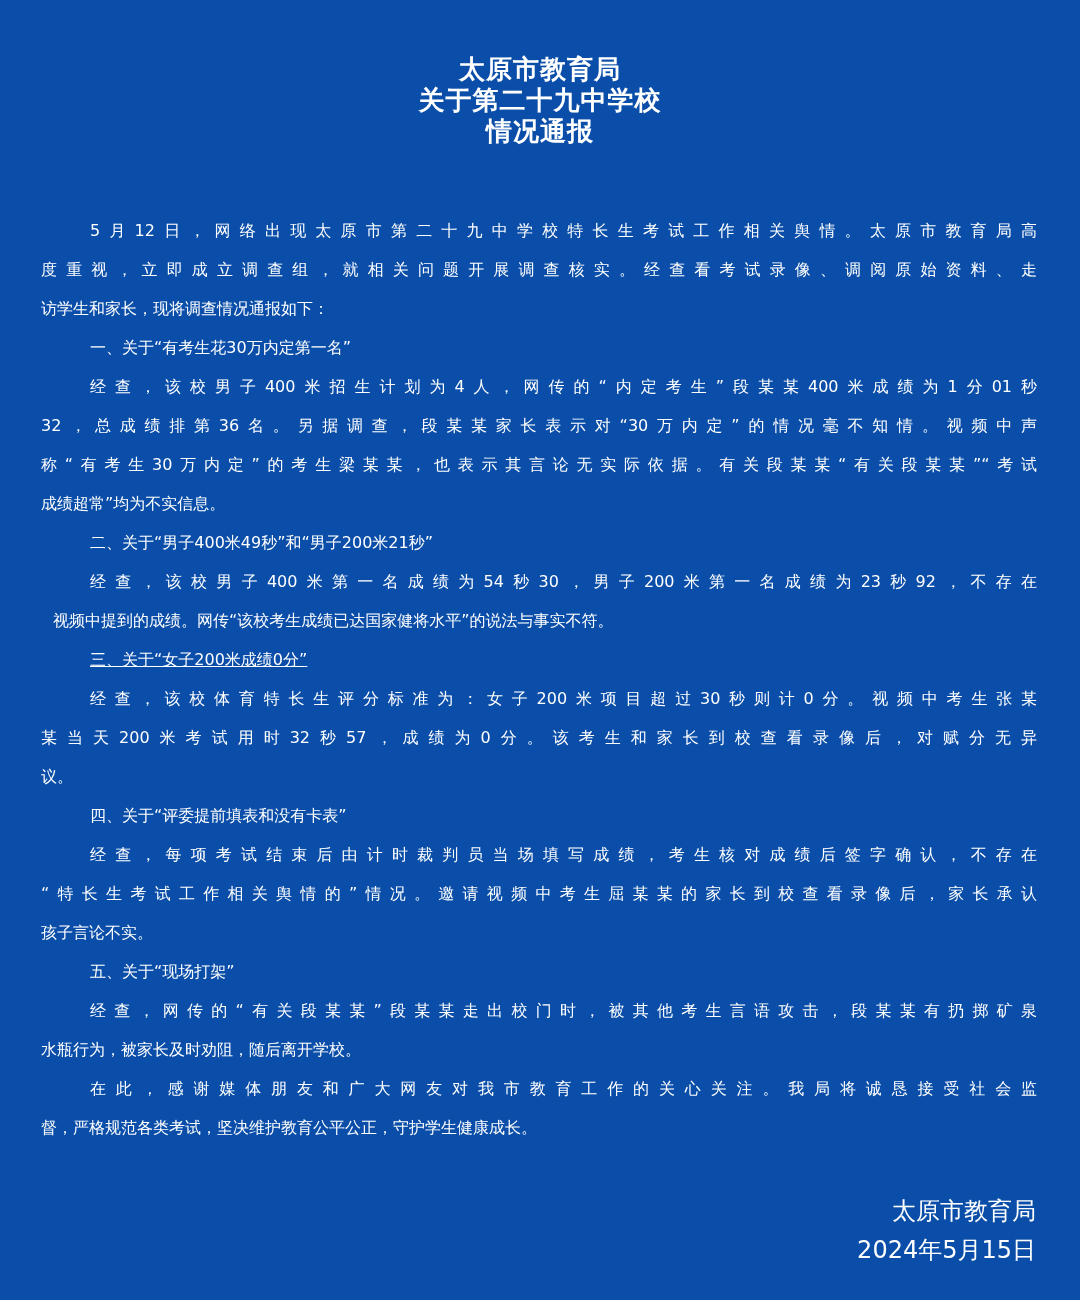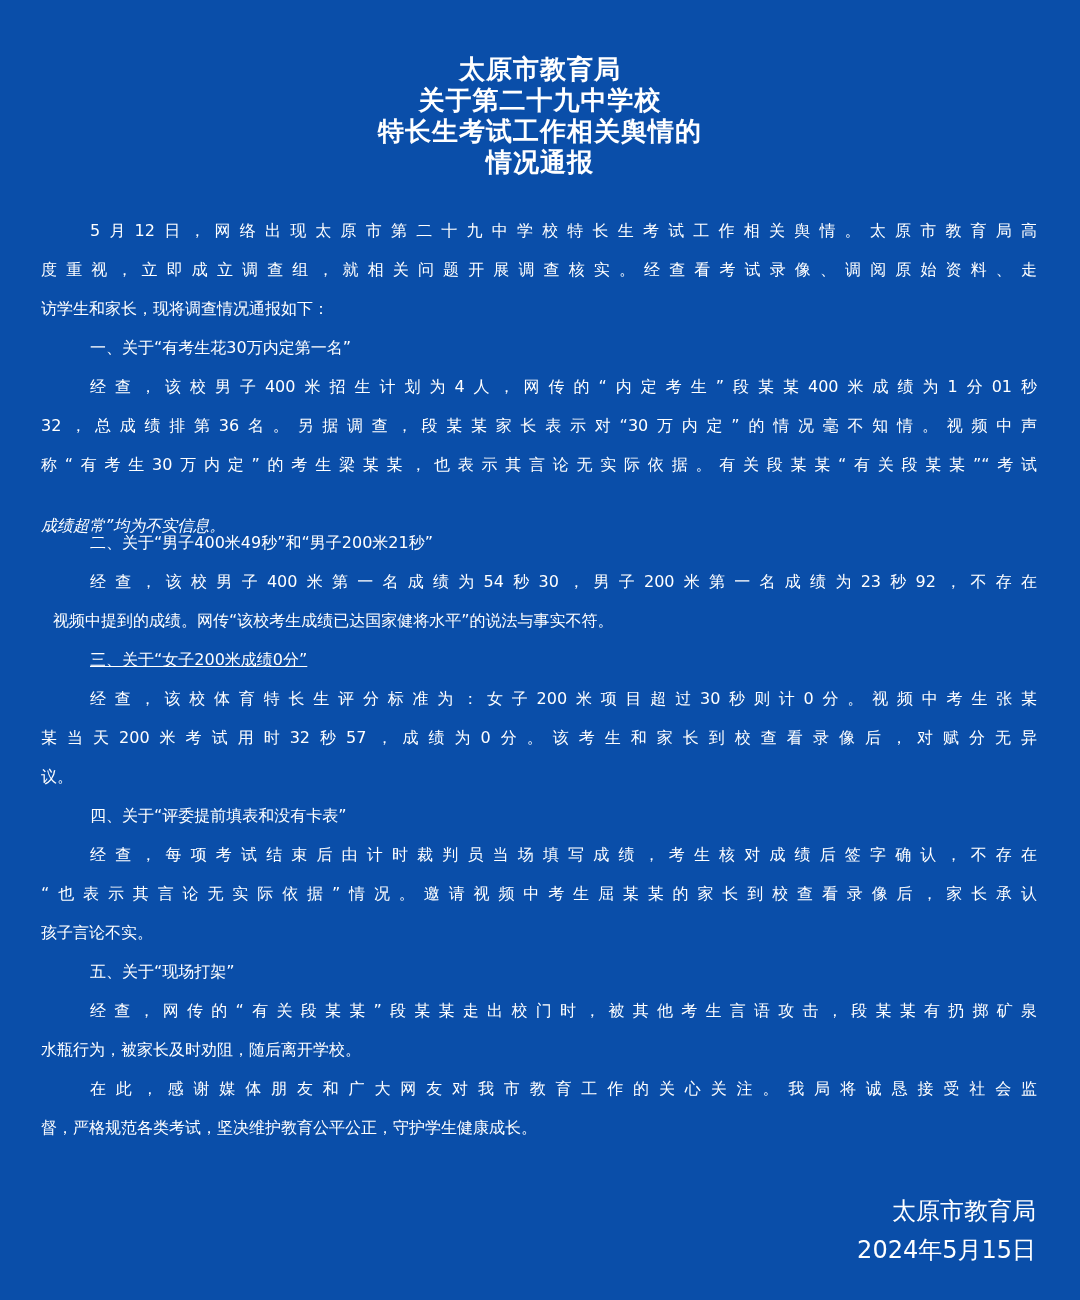--- a/index.html
+++ b/index.html
@@ -35,43 +35,42 @@
     font-size: 24px; line-height: 30px;
     text-align: right; white-space: nowrap;
   }
 </style>
 </head>
 <body>
 
 <div class="title">
   <div>太原市教育局</div>
   <div>关于第二十九中学校</div>
-  <div>特长生考试工作相关舆情的</div>
   <div>情况通报</div>
 </div>
 
 <div id="body-container">
     <div class="line indent justify" style="top: 216px;">5月12日，网络出现太原市第二十九中学校特长生考试工作相关舆情。太原市教育局高</div>
     <div class="line justify" style="top: 255px;">度重视，立即成立调查组，就相关问题开展调查核实。经查看考试录像、调阅原始资料、走</div>
     <div class="line" style="top: 294px;">访学生和家长，现将调查情况通报如下：</div>
     <div class="line indent" style="top: 333px;">一、关于“有考生花30万内定第一名”</div>
     <div class="line indent justify" style="top: 372px;">经查，该校男子400米招生计划为4人，网传的“内定考生”段某某400米成绩为1分01秒</div>
     <div class="line justify" style="top: 411px;">32，总成绩排第36名。另据调查，段某某家长表示对“30万内定”的情况毫不知情。视频中声</div>
     <div class="line justify" style="top: 450px;">称“有考生30万内定”的考生梁某某，也表示其言论无实际依据。有关段某某“有关段某某”“考试</div>
-    <div class="line" style="top: 511px; font-style: italic;">成绩超常”均为不实信息。</div>
+    <div class="line" style="top: 489px;">成绩超常”均为不实信息。</div>
     <div class="line indent" style="top: 528px;">二、关于“男子400米49秒”和“男子200米21秒”</div>
     <div class="line indent justify" style="top: 567px;">经查，该校男子400米第一名成绩为54秒30，男子200米第一名成绩为23秒92，不存在</div>
     <div class="line" style="top: 606px; margin-left: 12px;">视频中提到的成绩。网传“该校考生成绩已达国家健将水平”的说法与事实不符。</div>
     <div class="line indent" style="top: 645px; text-decoration: underline;">三、关于“女子200米成绩0分”</div>
     <div class="line indent justify" style="top: 684px;">经查，该校体育特长生评分标准为：女子200米项目超过30秒则计0分。视频中考生张某</div>
     <div class="line justify" style="top: 723px;">某当天200米考试用时32秒57，成绩为0分。该考生和家长到校查看录像后，对赋分无异</div>
     <div class="line" style="top: 762px;">议。</div>
     <div class="line indent" style="top: 801px;">四、关于“评委提前填表和没有卡表”</div>
     <div class="line indent justify" style="top: 840px;">经查，每项考试结束后由计时裁判员当场填写成绩，考生核对成绩后签字确认，不存在</div>
-    <div class="line justify" style="top: 879px;">“也表示其言论无实际依据”情况。邀请视频中考生屈某某的家长到校查看录像后，家长承认</div>
+    <div class="line justify" style="top: 879px;">“特长生考试工作相关舆情的”情况。邀请视频中考生屈某某的家长到校查看录像后，家长承认</div>
     <div class="line" style="top: 918px;">孩子言论不实。</div>
     <div class="line indent" style="top: 957px;">五、关于“现场打架”</div>
     <div class="line indent justify" style="top: 996px;">经查，网传的“有关段某某”段某某走出校门时，被其他考生言语攻击，段某某有扔掷矿泉</div>
     <div class="line" style="top: 1035px;">水瓶行为，被家长及时劝阻，随后离开学校。</div>
     <div class="line indent justify" style="top: 1074px;">在此，感谢媒体朋友和广大网友对我市教育工作的关心关注。我局将诚恳接受社会监</div>
     <div class="line" style="top: 1113px;">督，严格规范各类考试，坚决维护教育公平公正，守护学生健康成长。</div>
   </div>
 
 <div class="sign" style="top:1196px;">太原市教育局</div>
 <div class="sign" style="top:1235px;">2024年5月15日</div>

